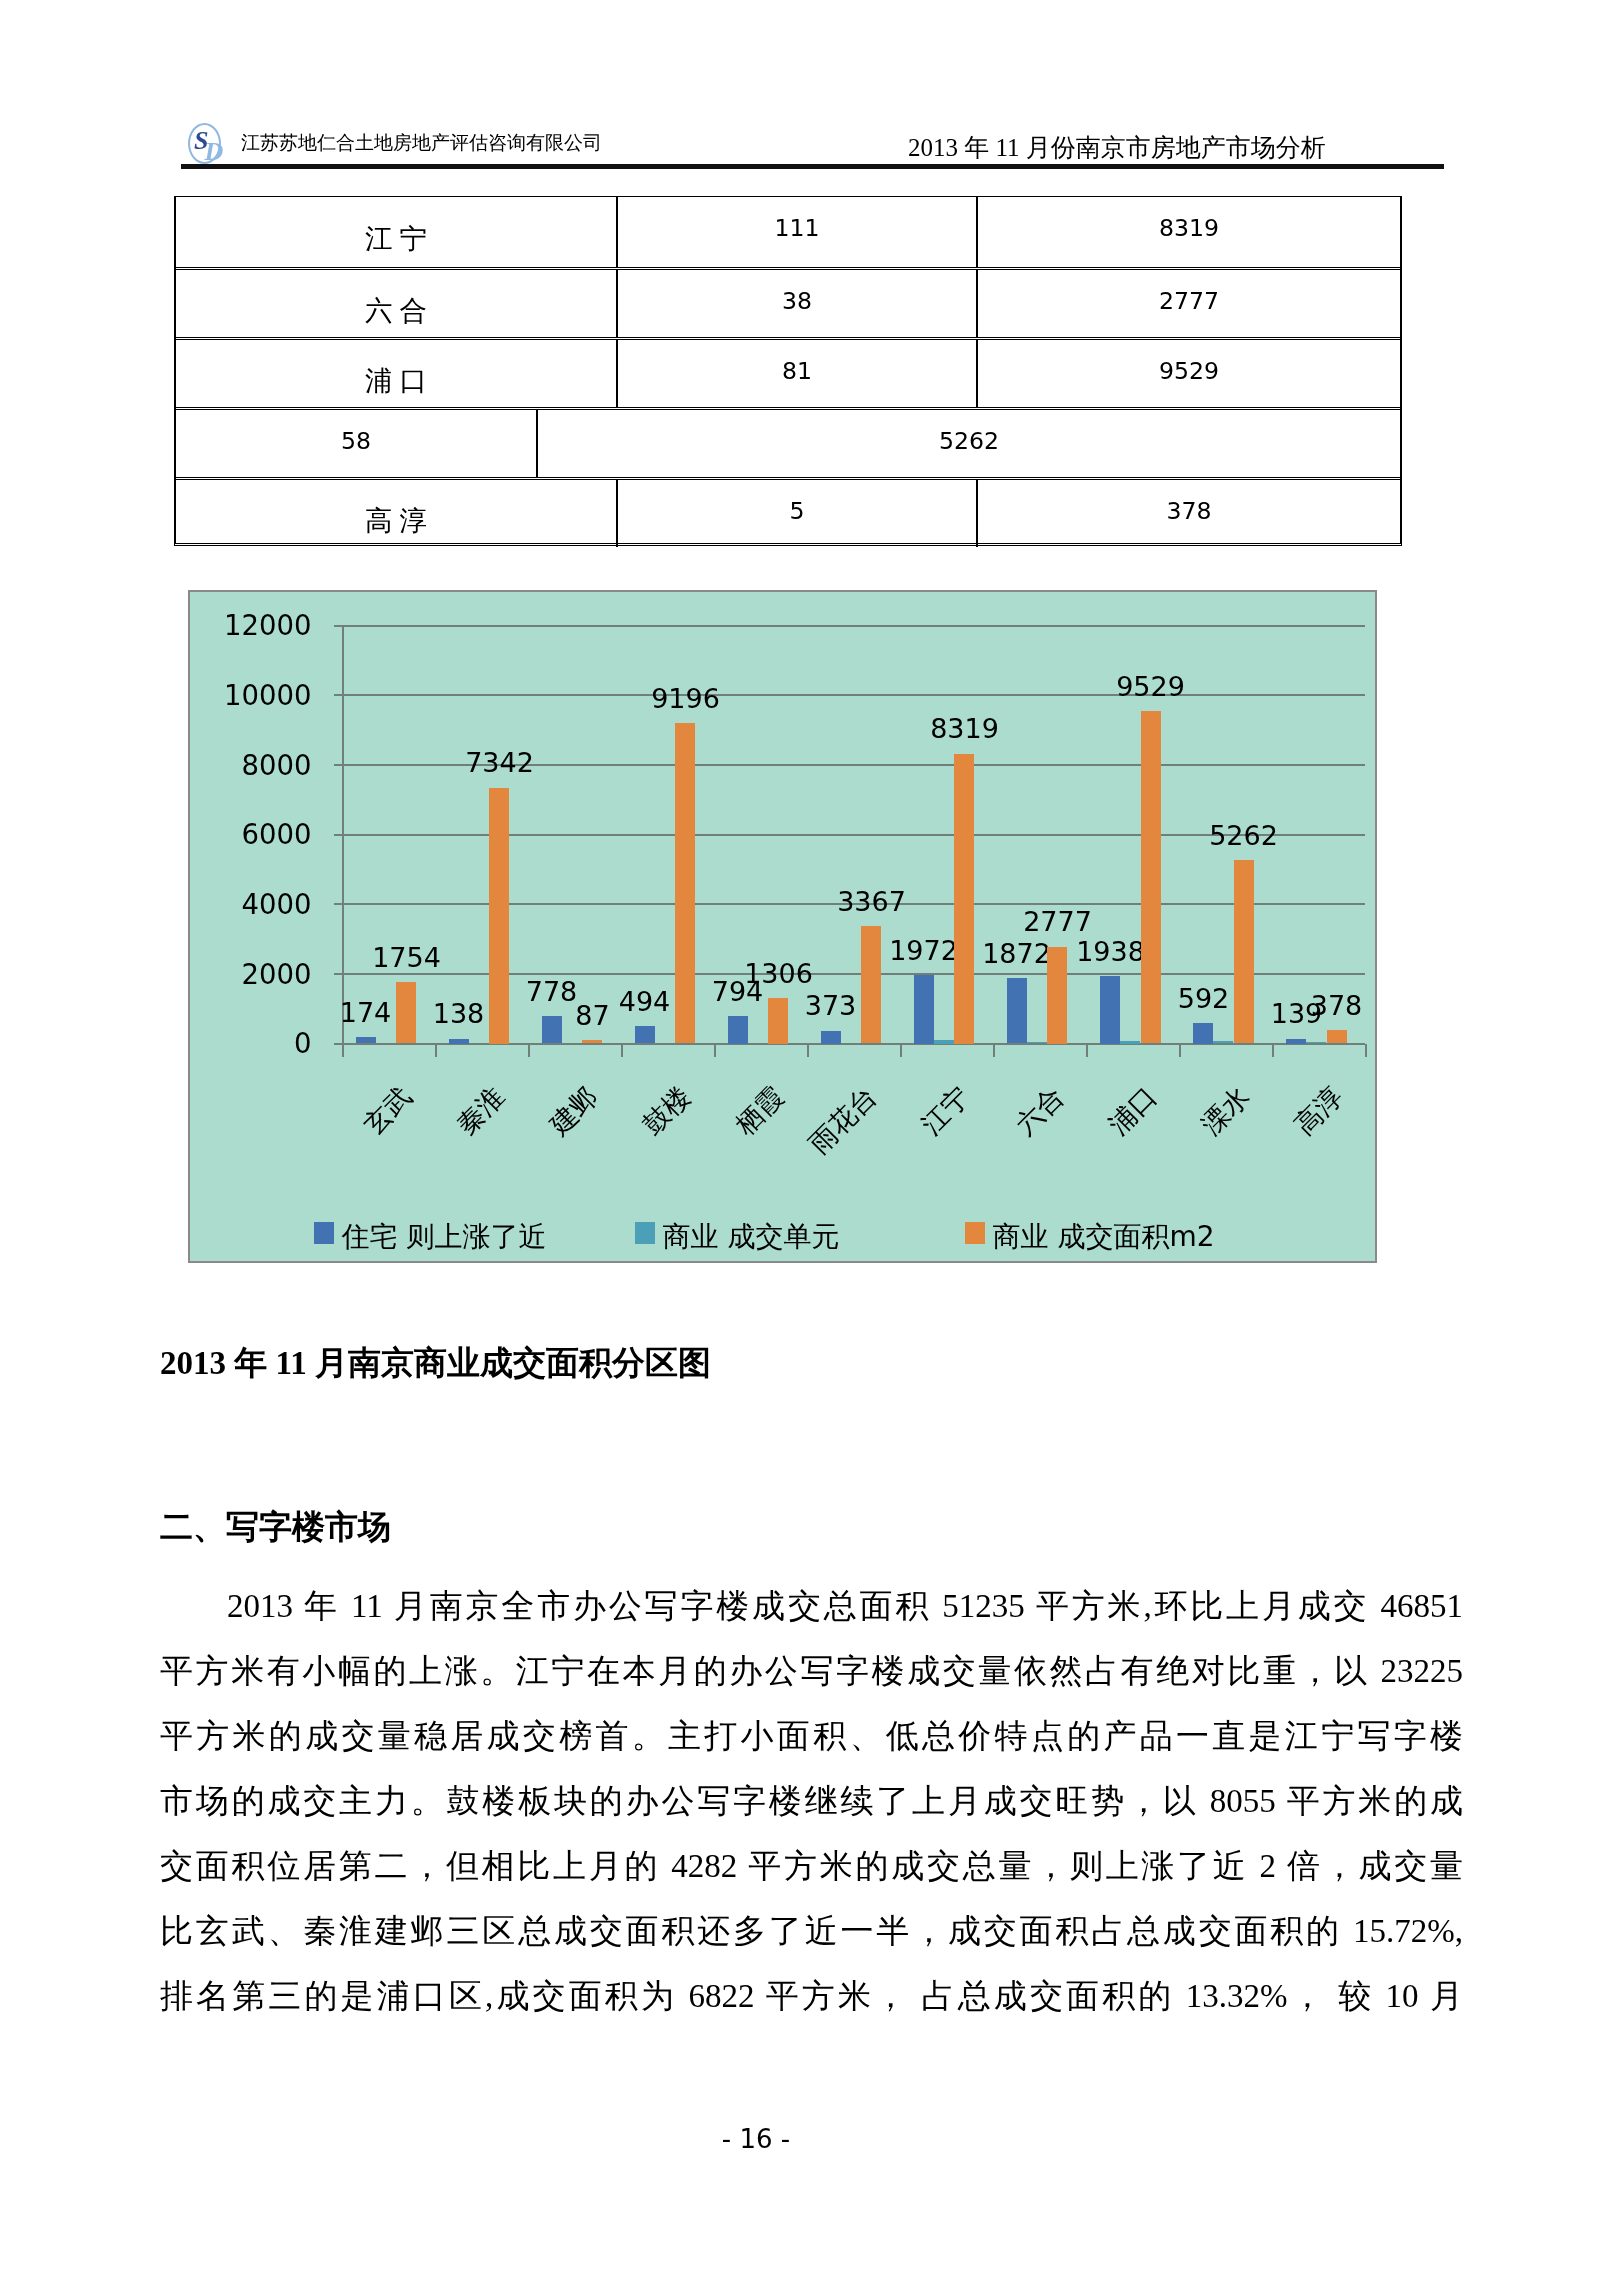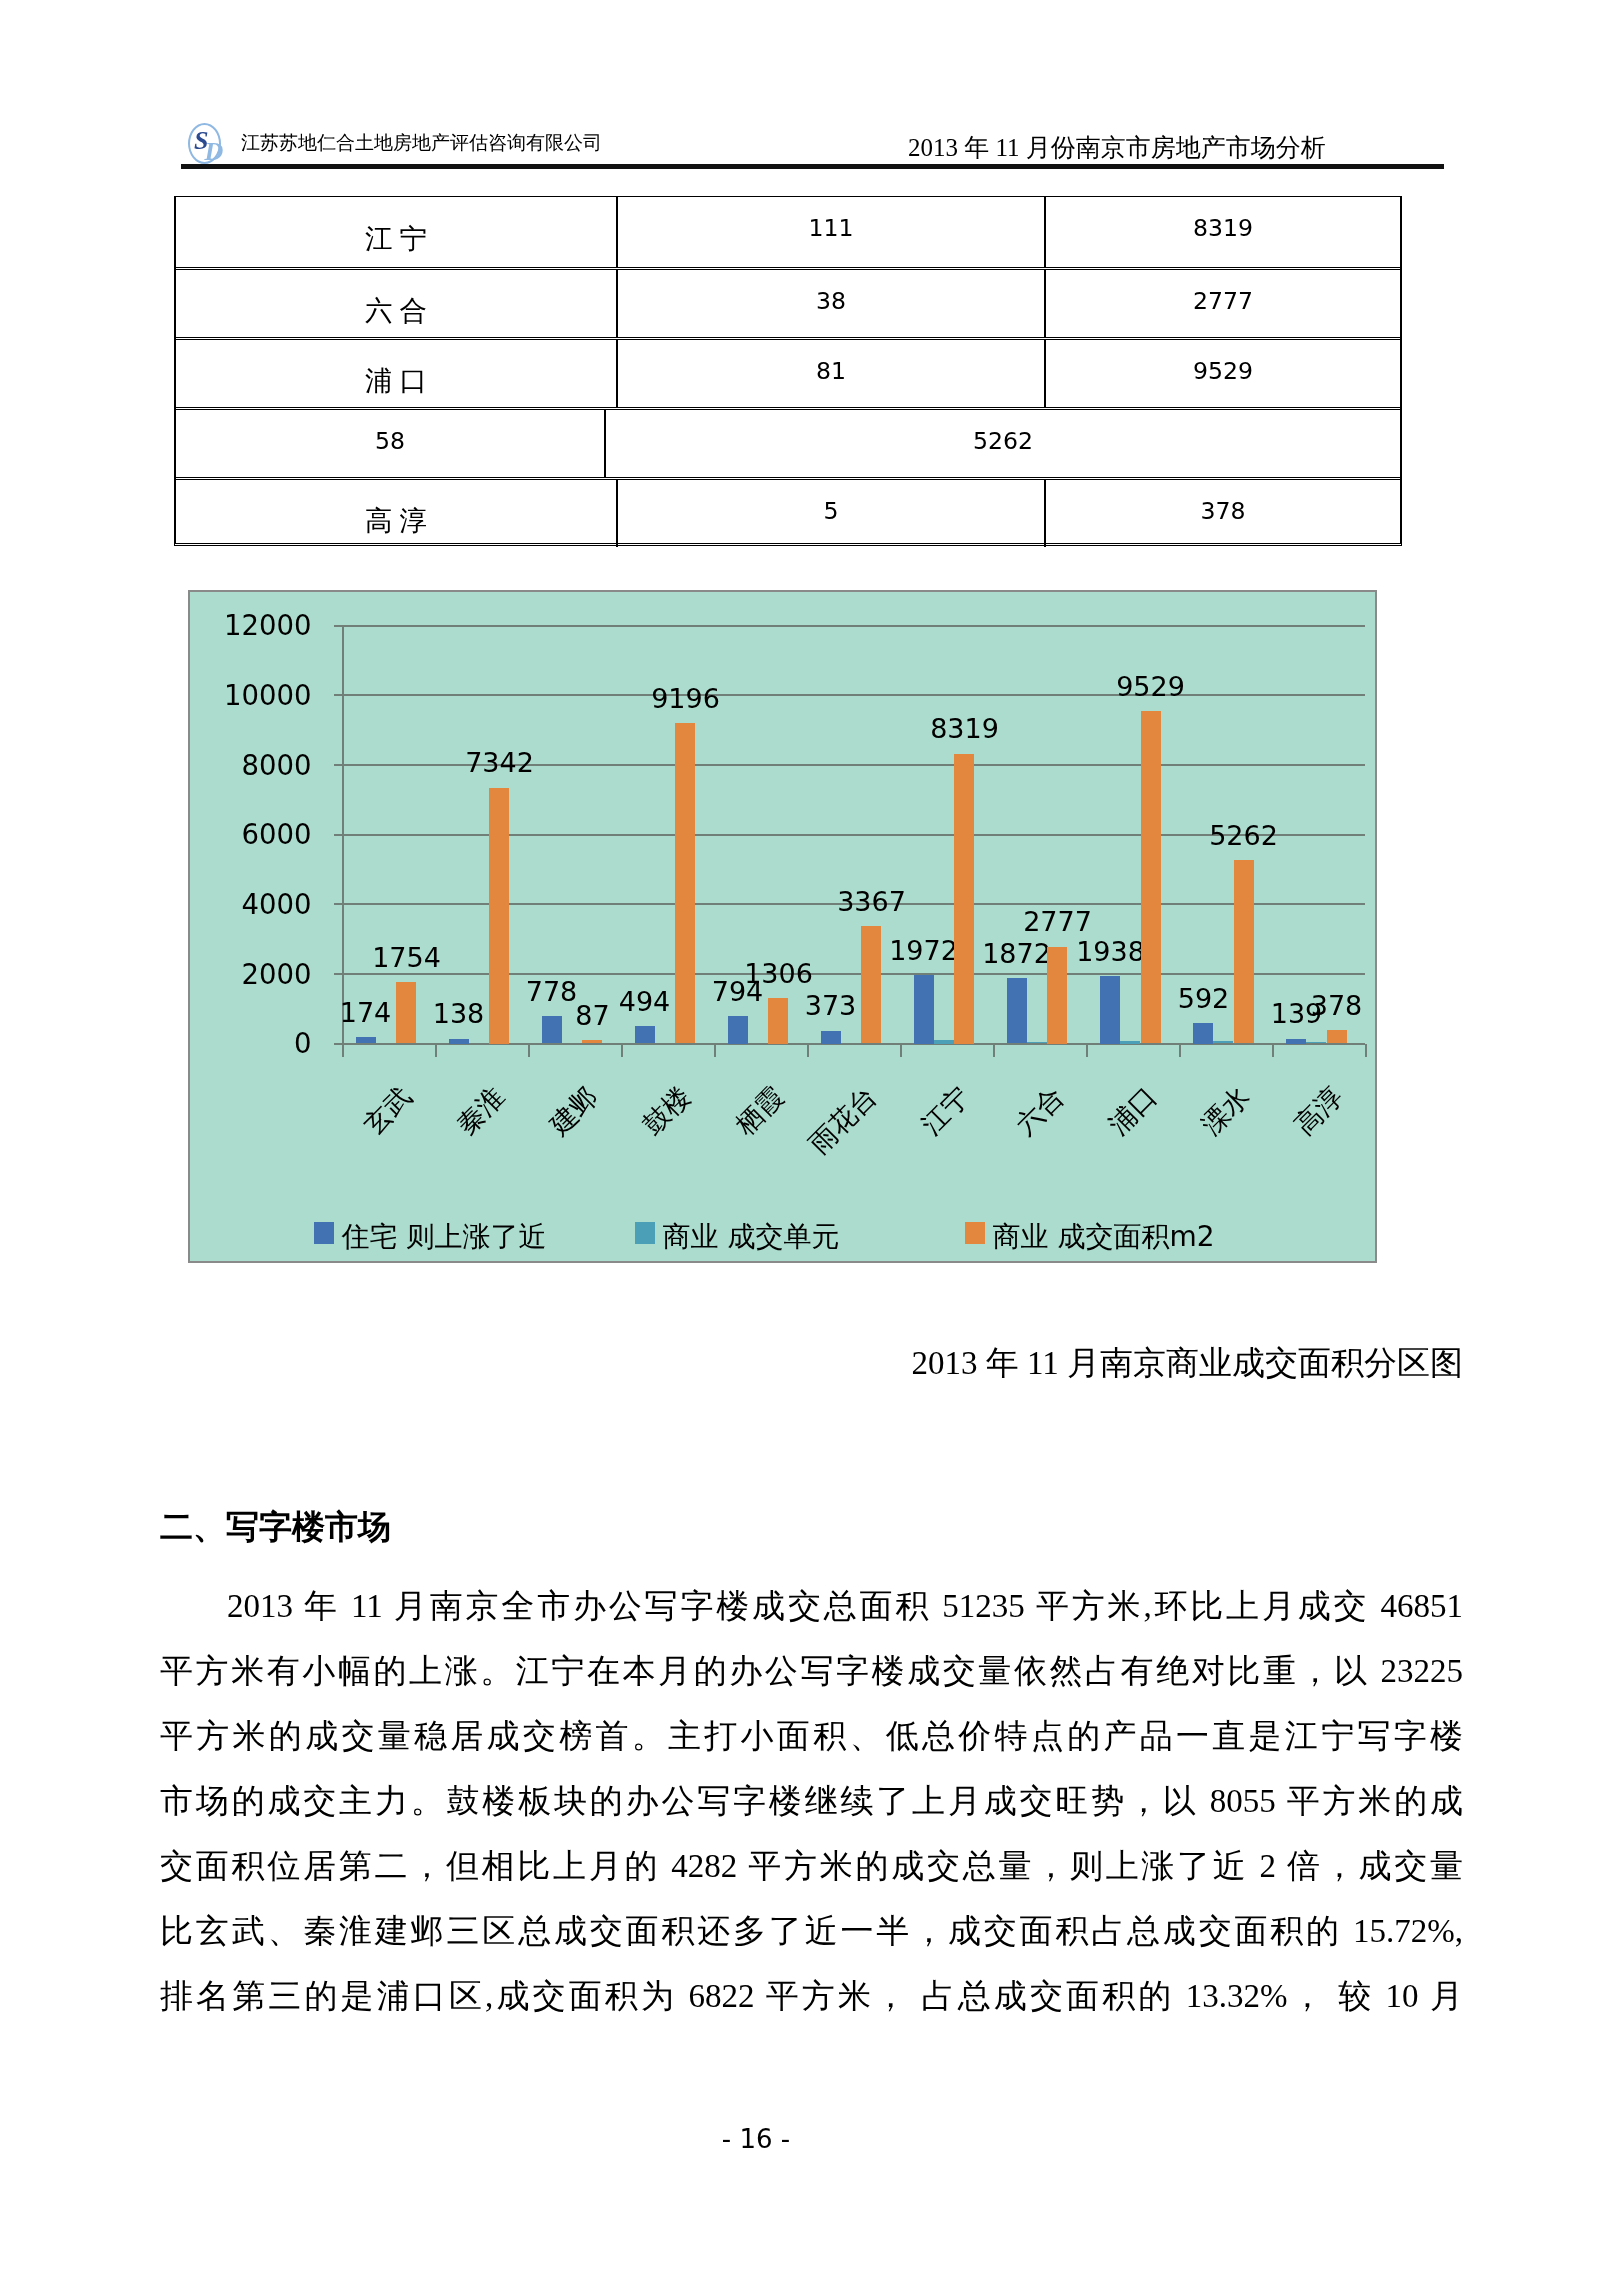--- a/index.html
+++ b/index.html
@@ -16,41 +16,41 @@
 
   
   .dtable{position:absolute;left:174px;top:196px;width:1228px;height:350px;box-sizing:border-box;
           border-left:2px solid #000;border-right:2px solid #000;border-top:1.3px solid #000;border-bottom:3.9px double #000;}
   .trow{display:flex;height:70px;box-sizing:border-box;border-top:3.9px double #000;}
   .trow:first-child{border-top:none;}
   .tcell{box-sizing:border-box;border-left:2px solid #000;display:flex;justify-content:center;}
   .tcell:first-child{border-left:none;}
   .c-name{width:440px;font-size:27.5px;align-items:center;padding-top:14.4px;}
   .c-num{font-family:"DejaVu Sans","Liberation Sans",sans-serif;font-size:23.6px;align-items:flex-start;padding-top:17px;}
-  .c-units{width:428px;}
+  .c-units{width:360px;}
   .c-area{flex:1;}
 
   
   .chart{position:absolute;left:188px;top:590px;width:1189px;height:673px;box-sizing:border-box;
          background:#ACDCCE;border:2px solid #8a8a8a;
          font-family:"DejaVu Sans","Liberation Sans",sans-serif;}
   .gline{position:absolute;height:2px;background:#708078;}
   .yaxis{position:absolute;width:2px;background:#708078;}
   .ylab{position:absolute;width:111px;text-align:right;font-size:27.5px;line-height:30px;}
   .tickL{position:absolute;width:8.5px;height:2px;background:#708078;}
   .tickB{position:absolute;width:2px;height:13px;background:#708078;}
   .bar{position:absolute;width:19.6px;}
   .dlab{position:absolute;width:151px;text-align:center;font-size:27px;line-height:30px;white-space:nowrap;}
   .xlab{position:absolute;font-size:27px;white-space:nowrap;transform:rotate(-45deg);transform-origin:top right;}
   .legend-item{position:absolute;height:23.6px;}
   .lg-sq{position:absolute;top:0;left:0;width:20px;height:21.6px;}
   .lg-tx{position:absolute;left:27.5px;top:-3.9px;font-size:28px;white-space:nowrap;}
 
   
-  .caption{position:absolute;left:160px;top:1341px;width:1303px;text-align:right;font-size:33px;font-weight:normal;}
+  .caption{position:absolute;left:160px;top:1341px;width:1303px;text-align:left;font-size:33px;font-weight:bold;}
   .secthead{position:absolute;left:160px;top:1505px;font-size:33px;font-weight:bold;font-family:"Liberation Sans","DejaVu Sans",sans-serif;}
   .para{position:absolute;left:160px;top:1574px;width:1303px;font-size:33px;}
   .pline{height:65px;line-height:65px;text-align:justify;text-align-last:justify;box-sizing:border-box;white-space:nowrap;}
   .pline.indent{padding-left:67px;}
   .pageno{position:absolute;left:674px;top:2124px;width:164px;text-align:center;font-size:26px;font-family:"DejaVu Sans","Liberation Sans",sans-serif;}
 </style>
 </head>
 <body>
 
 <div class="page">

